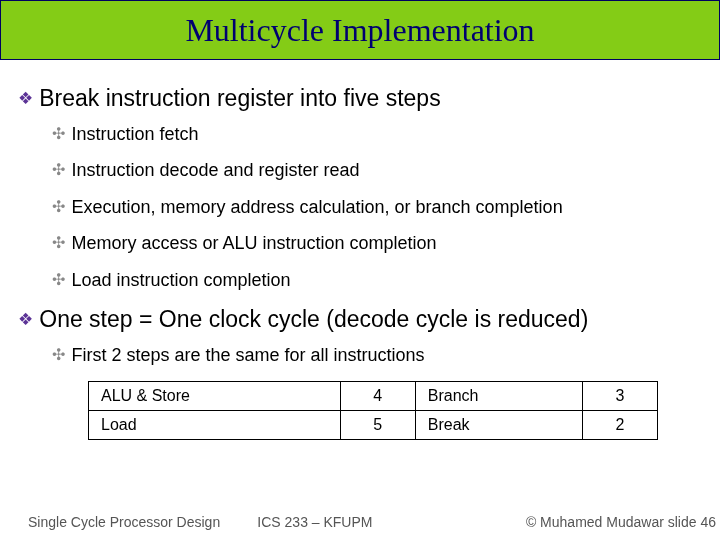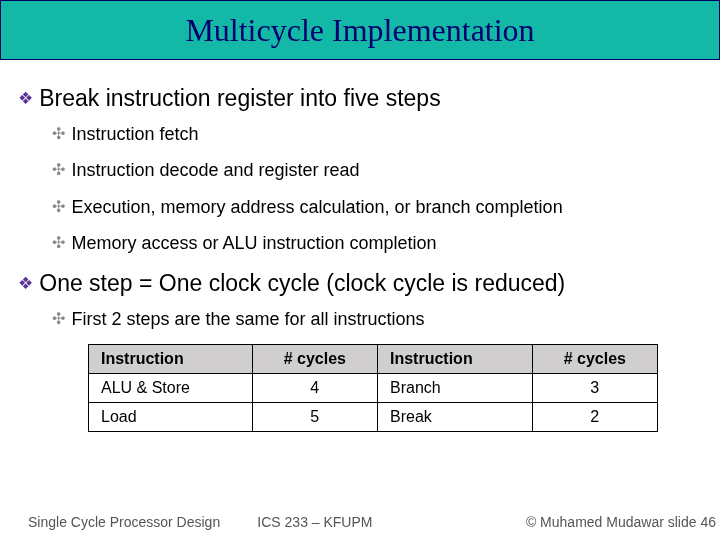--- a/index.html
+++ b/index.html
@@ -7,21 +7,21 @@
     width: 720px;
     height: 540px;
     background: #ffffff;
     font-family: Arial, Helvetica, sans-serif;
     position: relative;
     overflow: hidden;
   }
   .title-bar {
     width: 100%;
     height: 60px;
-    background: #14b8a6;
+    background: #84cc16;
     border: 1px solid #000060;
     display: flex;
     align-items: center;
     justify-content: center;
   }
   .title-text {
     font-family: "Comic Sans MS", "Chalkboard SE", cursive;
     font-size: 32px;
     color: #000070;
     font-weight: 500;
@@ -105,37 +105,34 @@
   </div>
   <div class="level2">
     <span class="maltese">✣</span><span>Instruction decode and register read</span>
   </div>
   <div class="level2">
     <span class="maltese">✣</span><span>Execution, memory address calculation, or branch completion</span>
   </div>
   <div class="level2">
     <span class="maltese">✣</span><span>Memory access or ALU instruction completion</span>
   </div>
+  <div class="level2">
+    <span class="maltese">✣</span><span>Load instruction completion</span>
+  </div>
 
   <div class="level1">
-    <span class="diamond">❖</span><span class="red">One step = One clock cycle</span><span> (clock cycle is reduced)</span>
+    <span class="diamond">❖</span><span class="red">One step = One clock cycle</span><span> (decode cycle is reduced)</span>
   </div>
 
   <div class="level2">
     <span class="maltese">✣</span><span>First 2 steps are the same for all instructions</span>
   </div>
 
   <table>
     <tbody>
-        <tr>
-      <th>Instruction</th>
-      <th class="center"># cycles</th>
-      <th>Instruction</th>
-      <th class="center"># cycles</th>
-    </tr>
     <tr>
       <td>ALU &amp; Store</td>
       <td class="center">4</td>
       <td>Branch</td>
       <td class="center">3</td>
     </tr>
     <tr>
       <td>Load</td>
       <td class="center">5</td>
       <td>Break</td>

